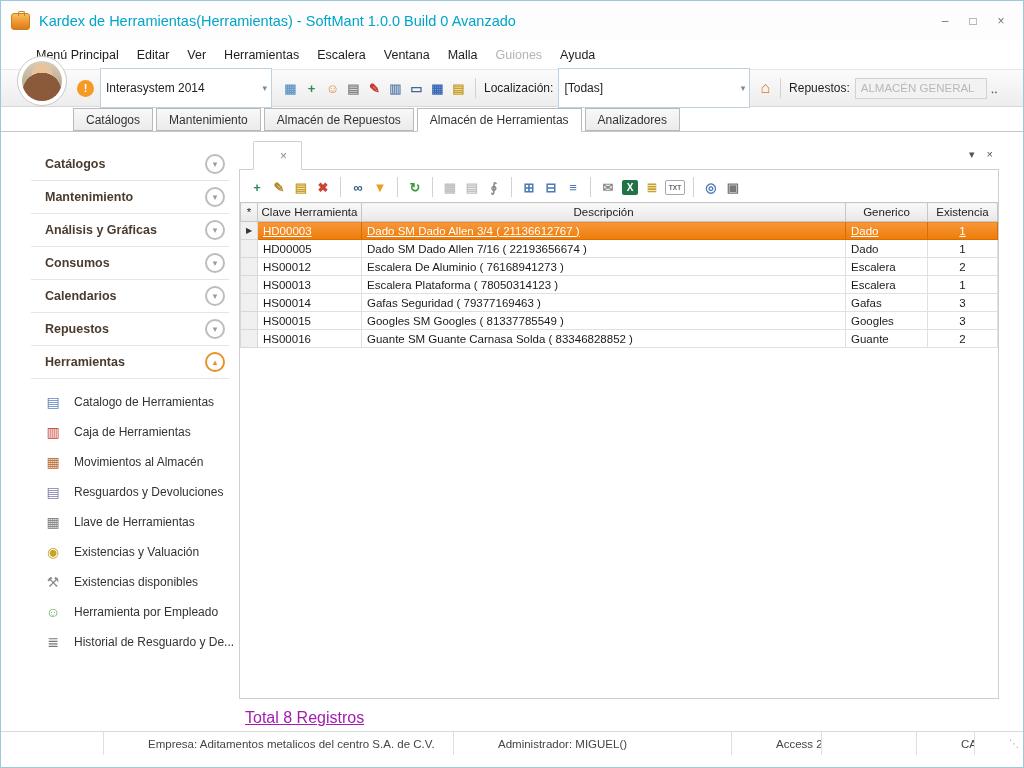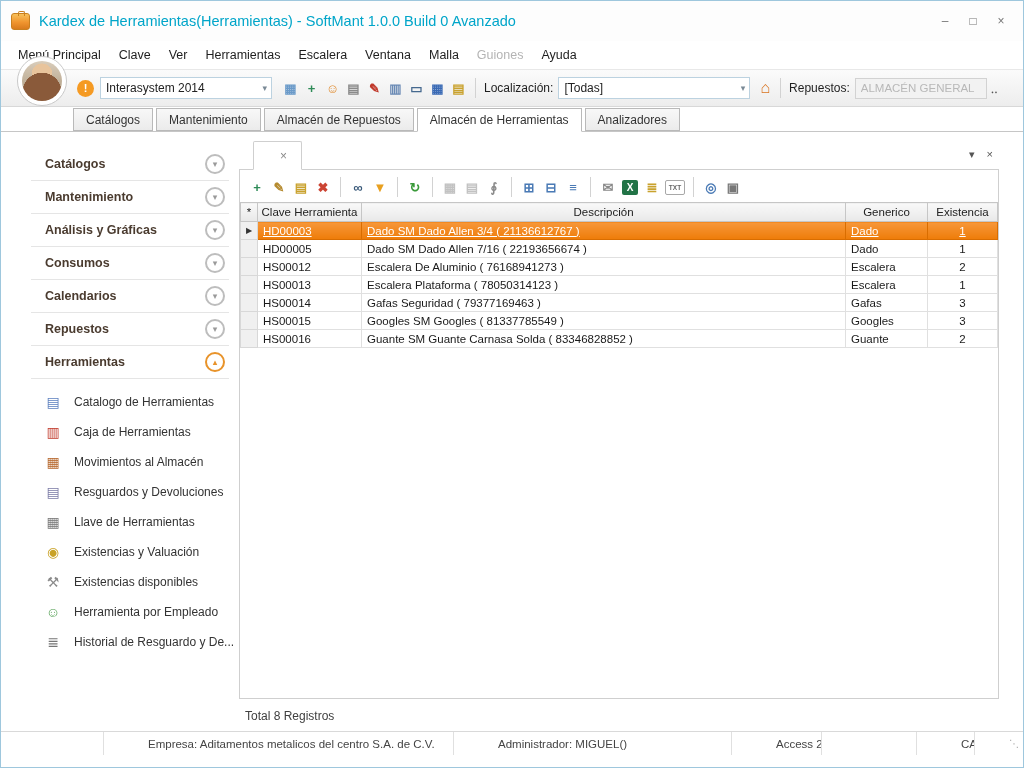--- a/index.html
+++ b/index.html
@@ -14,38 +14,38 @@
               background:linear-gradient(180deg,#f8c15a 0%,#f0952f 55%,#d97b1d 100%);
               border:1px solid #c9801f; position:relative; }
   .app-icon::after { content:""; position:absolute; left:6px; top:-3px; width:5px; height:4px;
                      border:1px solid #c9801f; border-bottom:none; border-radius:2px 2px 0 0; }
   .win-title { font-size:14.5px; color:#00a5c9; white-space:nowrap; }
   .win-controls { margin-left:auto; display:flex; gap:4px; }
   .win-btn { width:24px; height:20px; display:flex; align-items:center; justify-content:center;
              color:#777; font-size:12px; cursor:default; }
 
   
-  .menubar { height:28px; display:flex; align-items:center; padding-left:8px; background:#fff; }
+  .menubar { height:28px; display:flex; align-items:center; padding-left:26px; background:#fff; }
   .menu-item { padding:0 9px; font-size:12.5px; color:#1e1e1e; }
   .menu-disabled { color:#b4b4b4; }
 
   
   .toolbar { height:38px; display:flex; align-items:center; padding-left:76px; padding-right:8px;
              background:linear-gradient(#fbfbfb,#ededed); border-top:1px solid #e8e8e8;
              border-bottom:1px solid #d8d8d8; position:relative; }
   .avatar { position:absolute; left:16px; top:-14px; width:50px; height:50px; border-radius:50%;
             background:#fff; border:1px solid #c9c9c9; z-index:6; }
   .avatar-img { position:absolute; inset:4px; border-radius:50%;
                 background: radial-gradient(circle at 50% 78%, #8a5a3a 0 52%, transparent 53%),
                             radial-gradient(circle at 50% 32%, #e8c49c 0 30%, transparent 31%),
                             linear-gradient(180deg,#d9cdbb,#a89478); }
   .alert-icon { width:17px; height:17px; border-radius:50%; background:#f59a23; color:#fff;
                 font-size:11px; font-weight:bold; display:flex; align-items:center;
                 justify-content:center; margin-right:6px; flex:none; }
-  .combo { height:22px; background:#fff; border:1px solid #bcd2e0; display:flex; align-items:center;
+  .combo { height:40px; background:#fff; border:1px solid #bcd2e0; display:flex; align-items:center;
            font-size:12px; color:#222; padding-left:5px; flex:none; }
   .combo .arr { margin-left:auto; color:#7a8a96; font-size:9px; padding:0 4px; }
   .combo-company { width:172px; margin-right:8px; }
   .combo-loc { width:192px; margin-right:6px; }
   .ticon { width:21px; height:20px; display:inline-flex; align-items:center; justify-content:center;
            font-size:13px; font-weight:bold; flex:none; }
   .dicon { width:22px; height:20px; display:inline-flex; align-items:center; justify-content:center;
            font-size:13px; font-weight:bold; flex:none; }
   .sep-v { width:1px; height:20px; background:#d2d2d2; margin:0 6px; flex:none; }
   .tb-label { font-size:12px; color:#1e1e1e; margin:0 5px 0 2px; white-space:nowrap; }
@@ -102,21 +102,21 @@
                   font-weight:normal; color:#222; text-align:center; padding:1px 3px; overflow:hidden;
                   white-space:nowrap; }
   table.grid td { height:18px; border:1px solid #e0e0e0; padding:1px 5px; color:#1a1a1a;
                   overflow:hidden; white-space:nowrap; }
   table.grid td.selcol { background:#f0f0f0; border-color:#d8d8d8; text-align:center; padding:0;
                          font-size:8px; color:#333; }
   table.grid td.c3 { text-align:center; }
   tr.sel td:not(.selcol) { background:linear-gradient(#f7973a,#ee7c08); color:#fff;
                            border-color:#d96d00;text-decoration:underline; }
 
-  .total-label { margin:10px 0 0 6px; font-size:12px; color:#404040; }
+  .total-label { margin:10px 0 0 6px; font-size:16px; color:#a21caf;text-decoration:underline; }
 
   
   .statusbar { height:24px; flex:none; border-top:1px solid #d9d9d9; display:flex; align-items:center;
                font-size:11.5px; color:#444; }
   .sb-seg { height:100%; display:flex; align-items:center; padding-left:8px; white-space:nowrap;
             overflow:hidden; }
   .sb-line { border-left:1px solid #e0e0e0;padding-left:44px; }
   .sb-spacer { width:102px; }
   .sb-empresa { width:350px; }
   .sb-admin { width:278px; }
@@ -136,21 +136,21 @@
     <span class="win-title">Kardex de Herramientas(Herramientas) - SoftMant 1.0.0 Build 0 Avanzado</span>
     <div class="win-controls">
       <span class="win-btn">–</span>
       <span class="win-btn">□</span>
       <span class="win-btn">×</span>
     </div>
   </div>
 
   <div class="menubar">
       <span class="menu-item">Menú Principal</span>
-      <span class="menu-item">Clave</span>
+      <span class="menu-item">Editar</span>
       <span class="menu-item">Ver</span>
       <span class="menu-item">Herramientas</span>
       <span class="menu-item">Escalera</span>
       <span class="menu-item">Ventana</span>
       <span class="menu-item">Malla</span>
       <span class="menu-item menu-disabled">Guiones</span>
       <span class="menu-item">Ayuda</span>
     </div>
 
   <div class="toolbar">

